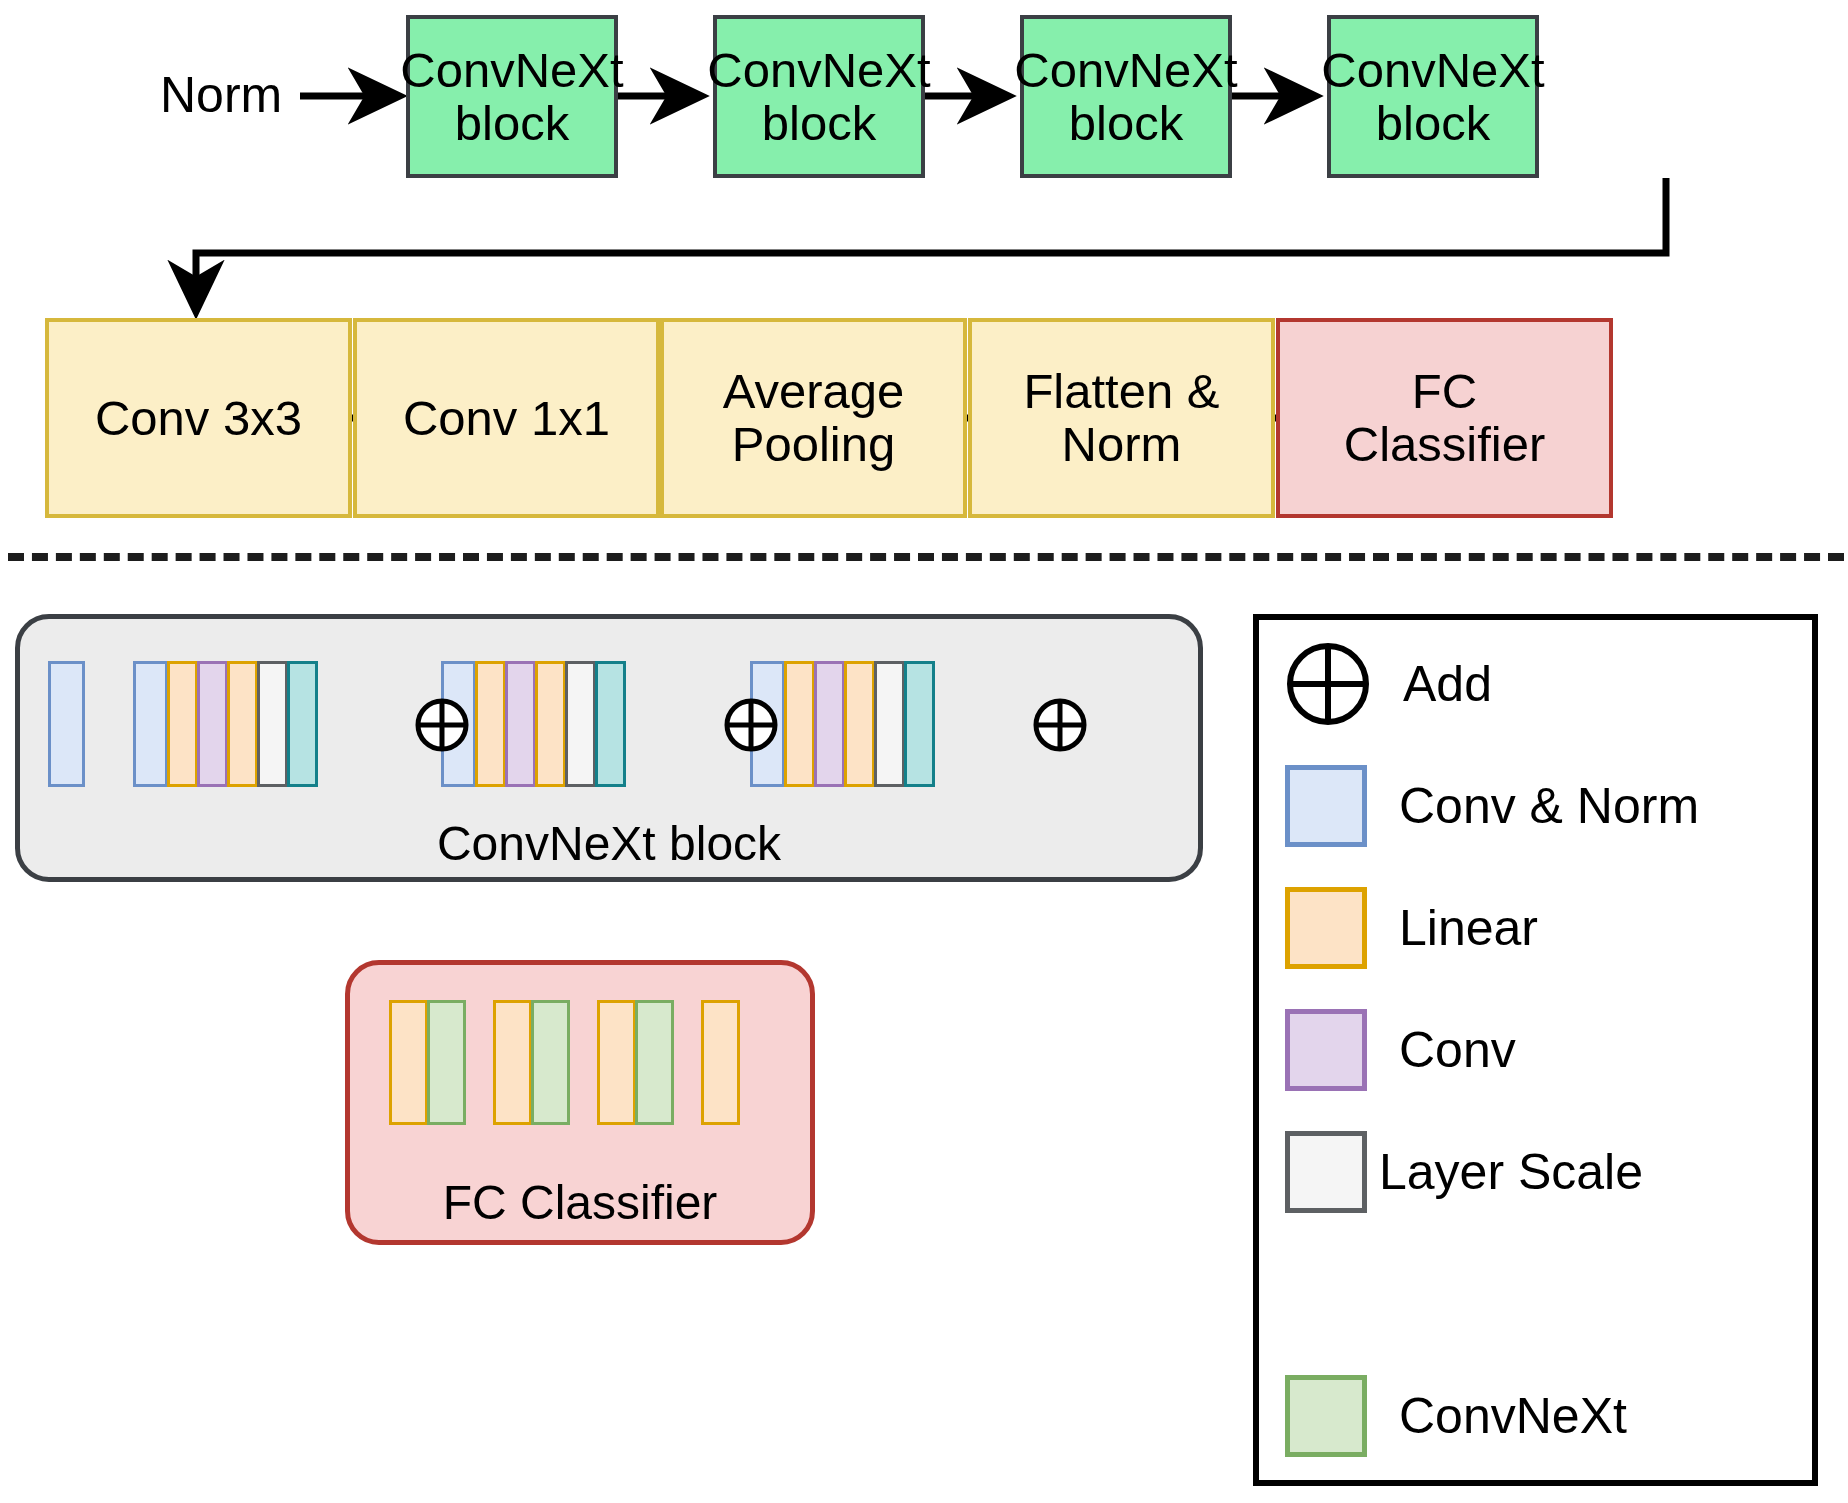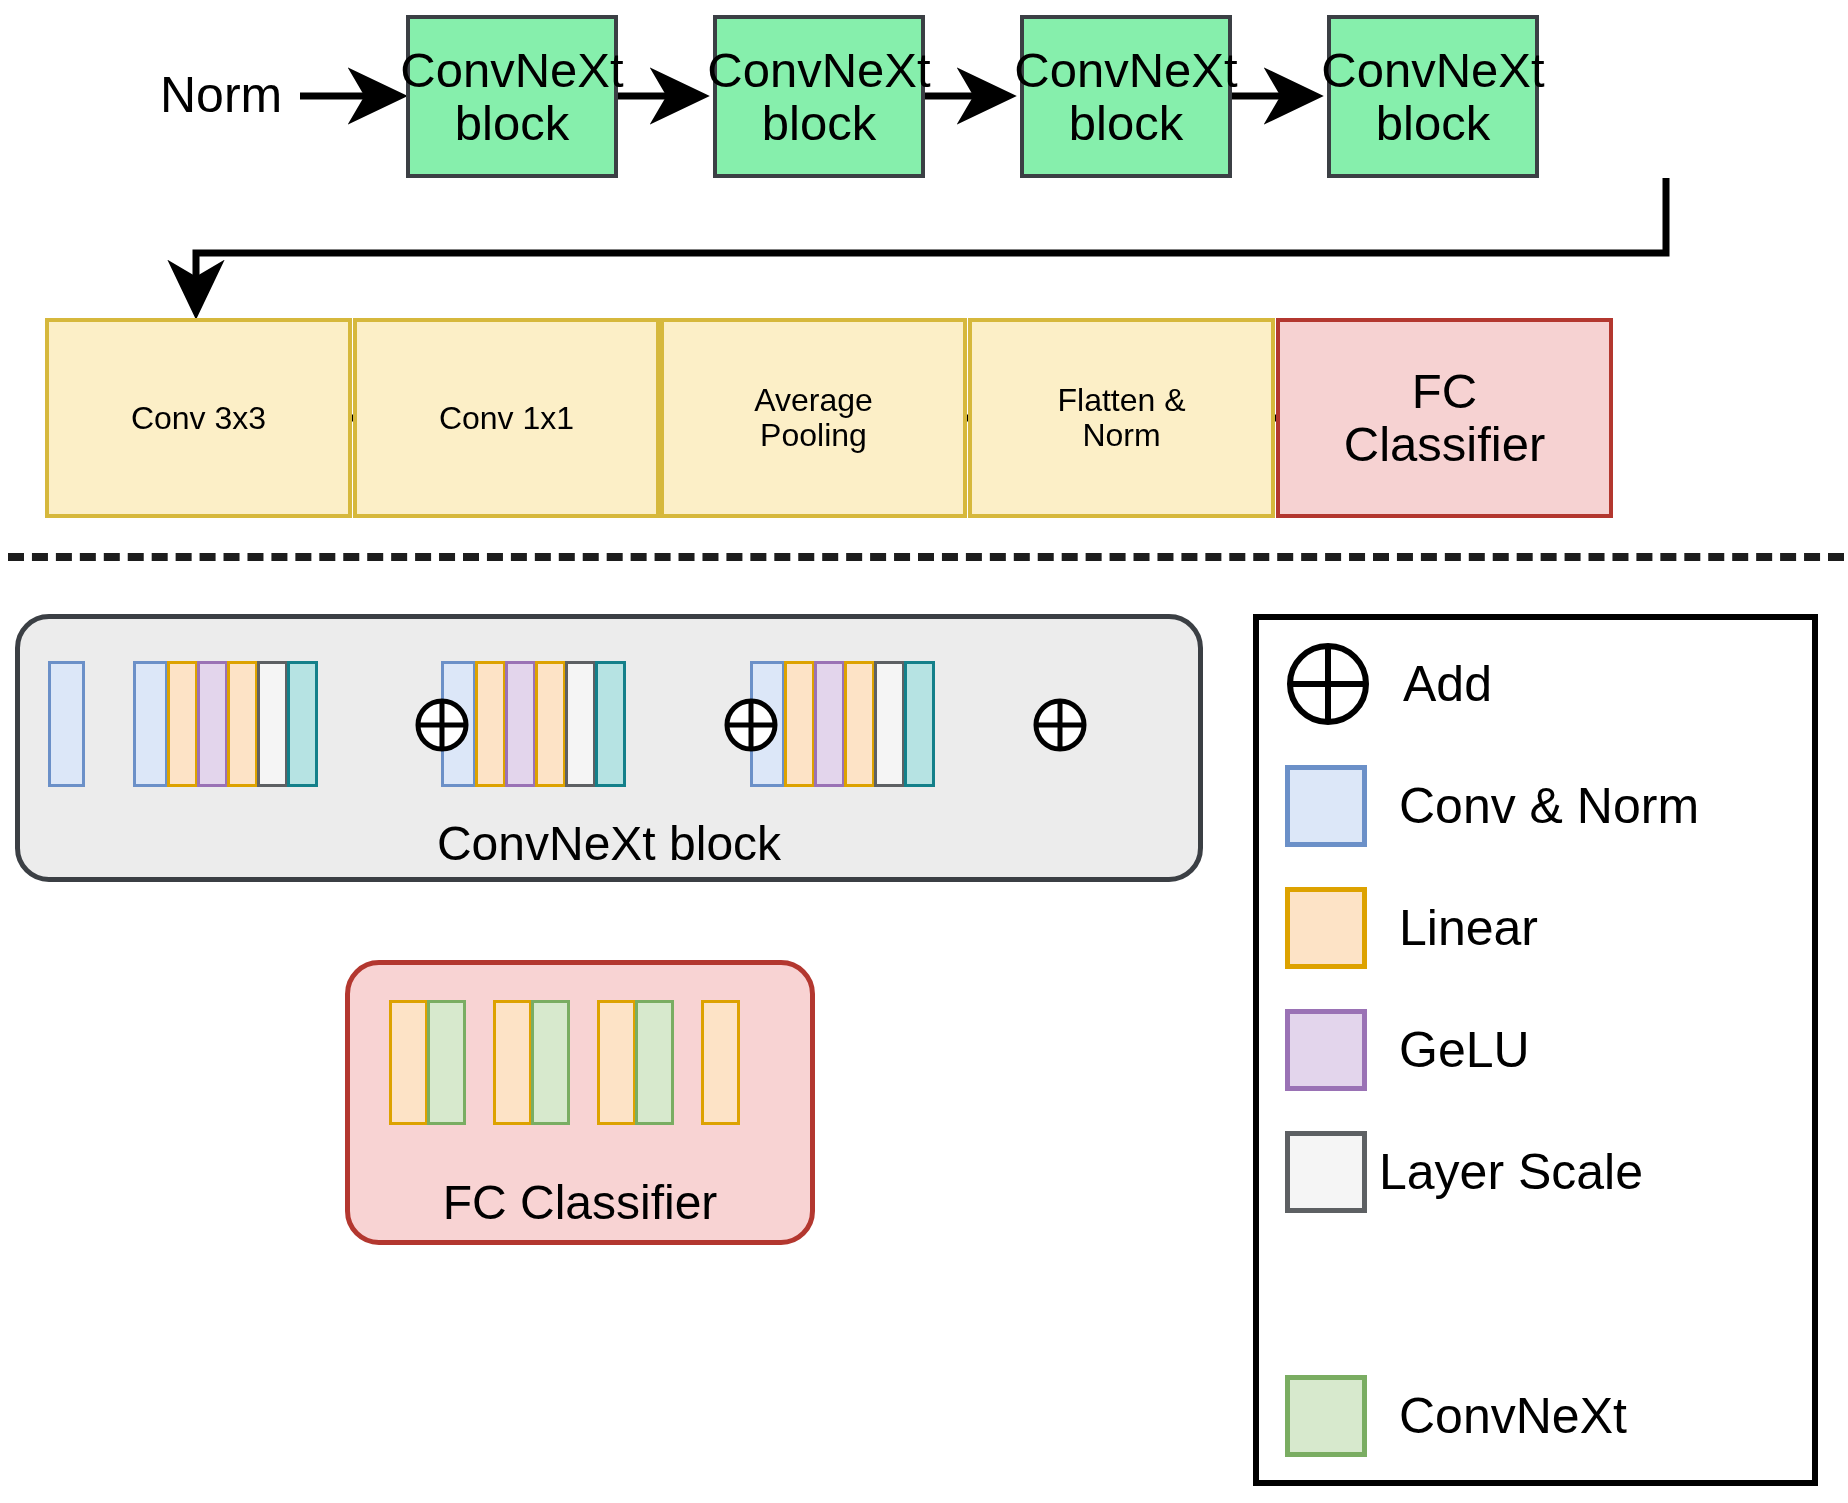--- a/index.html
+++ b/index.html
@@ -13,21 +13,21 @@
   
   .fbox{
     position:absolute;
     display:flex;align-items:center;justify-content:center;
     text-align:center;
     line-height:1.08;
     box-sizing:border-box;
     white-space:pre-line;
   }
   .fbox.grey{background:#86efac;border:4px solid #3b3f44;font-size:49px;}
-  .fbox.yellow{background:#fcefc7;border:4px solid #d6b83c;font-size:32px;}
+  .fbox.yellow{background:#fcefc7;border:4px solid #d6b83c;font-size:49px;}
   .fbox.red{background:#f6d2d2;border:4px solid #b3372f;font-size:49px;}
 
   
   svg.overlay{position:absolute;left:0;top:0;width:1848px;height:1503px;pointer-events:none;}
 
   
   .panel-convnext{
     position:absolute;left:15px;top:614px;width:1188px;height:268px;
     background:#ececec;border:5px solid #3b3f44;border-radius:34px;
     box-sizing:border-box;
@@ -226,21 +226,21 @@
     <span class="legend-label">Conv &amp; Norm</span>
   </div>
 
   <div class="legend-row" style="top:260px;">
     <span class="legend-swatch" style="background:#fde3c6;border:5px solid #dda200;"></span>
     <span class="legend-label">Linear</span>
   </div>
 
   <div class="legend-row" style="top:382px;">
     <span class="legend-swatch" style="background:#e3d5ec;border:5px solid #9a72b5;"></span>
-    <span class="legend-label">GeLU</span>
+    <span class="legend-label">Conv</span>
   </div>
 
   <div class="legend-row" style="top:504px;gap:12px;">
     <span class="legend-swatch" style="background:#f5f5f5;border:5px solid #5d6063;"></span>
     <span class="legend-label">Layer Scale</span>
   </div>
 
 
   <div class="legend-row" style="top:748px;">
     <span class="legend-swatch" style="background:#d7e9cd;border:5px solid #7aad62;"></span>

